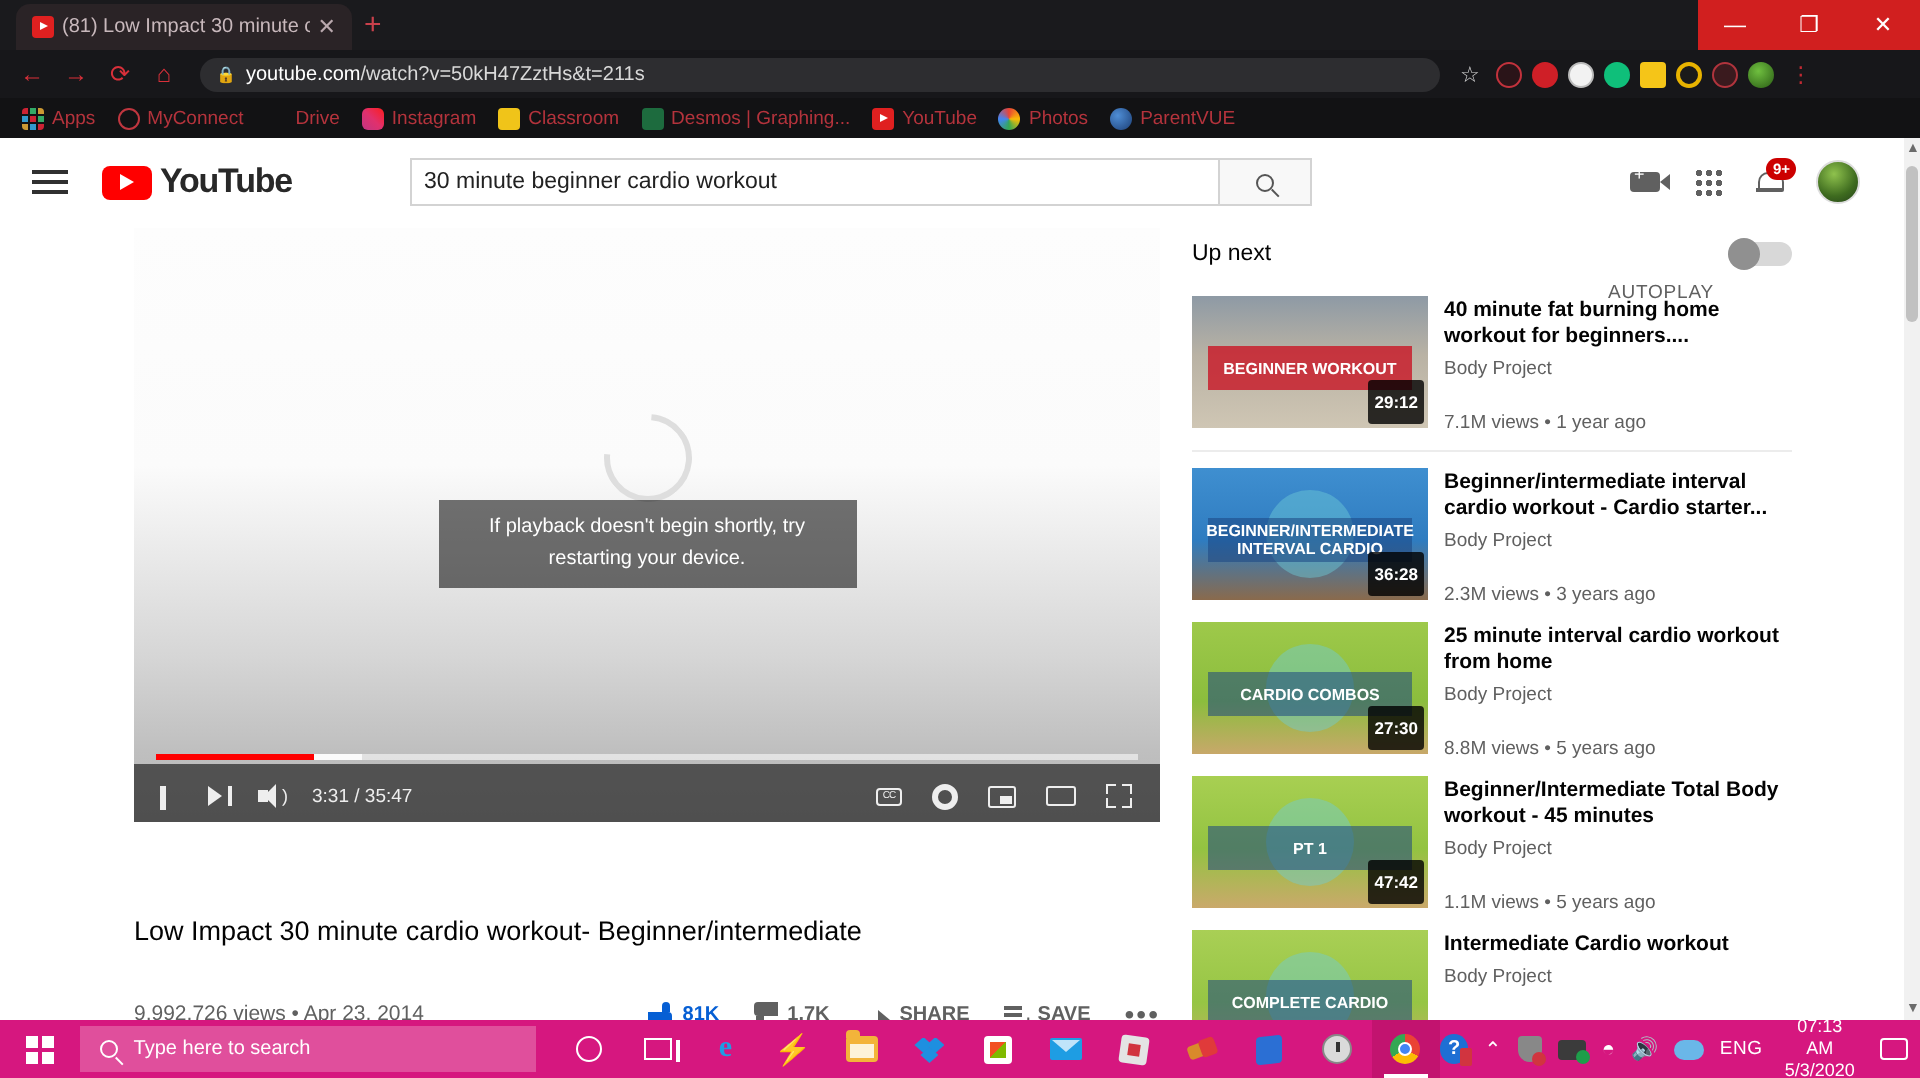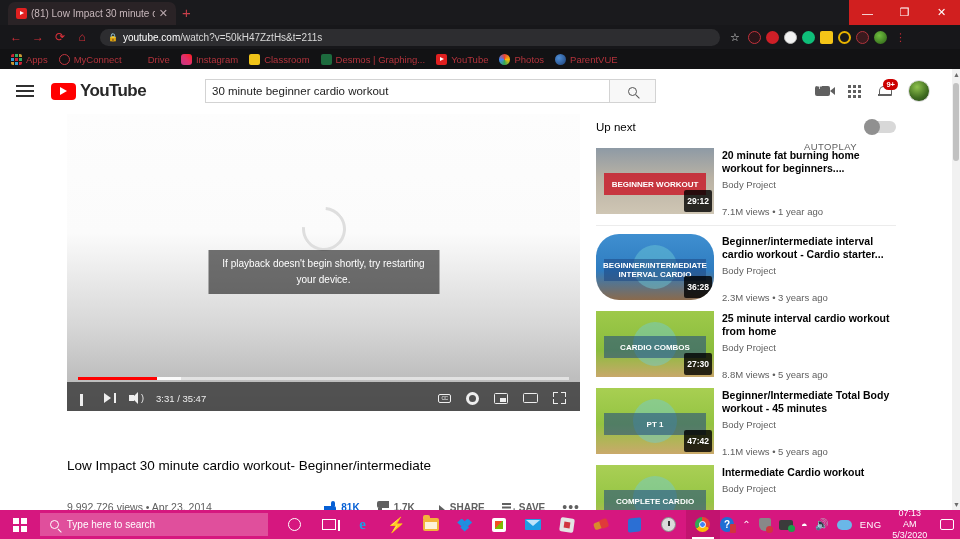--- a/index.html
+++ b/index.html
@@ -179,21 +179,21 @@
     overflow: hidden;
   }
   .spinner {
     position: absolute; left: 50%; top: 93px; width: 44px; height: 44px;
     margin-left: -22px; border: 3.5px solid #dedede; border-top-color: transparent;
     border-radius: 50%; transform: rotate(-40deg);
   }
   .playback-msg {
     position: absolute; left: 50%; top: 136px; transform: translateX(-50%);
     background: rgba(0,0,0,0.55); color: #fff; font-size: 10px;
-    padding: 6px 9px; text-align: center; line-height: 16px; width: 231px;
+    padding: 6px 9px; text-align: center; line-height: 16px; width: 209px;
   }
   .controls { position: absolute; left: 0; bottom: 0; width: 513px; height: 29px;
     background: rgba(40,40,40,0.72); }
   .progress {
     position: absolute; left: 11px; top: -5px; width: 491px; height: 2.5px; background: rgba(255,255,255,0.55);
   }
   .progress .loaded { position:absolute; left:0; top:0; height:100%; width: 21%; background: rgba(255,255,255,0.85); }
   .progress .played { position:absolute; left:0; top:0; height:100%; width: 16%; background: #ff0000; }
   .ctrl-row { position: absolute; left: 0; top: 4px; width: 513px; height: 24px; display: flex; align-items: center; }
   .ctrl { color: #eee; margin-left: 13px; display: flex; align-items: center; }
@@ -271,21 +271,21 @@
     color: #fff; font-size: 8.5px; padding: 6px 3px; border-radius: 2px; font-weight: bold; text-align: right;
   }
   .vinfo { padding-top: 1px; width: 175px; }
   .vtitle { font-size: 10.5px; color: #030303; font-weight: bold; line-height: 13px; }
   .vchan { font-size: 9.5px; color: #606060; margin-top: 4px; }
   .vstats { font-size: 9.5px; color: #606060; margin-top: 16px; }
   .sep { height: 1px; background: #ececec; margin: 8px 0 0 0; }
 
   
   .th1 { background: linear-gradient(180deg,#8e9aa5 0%, #b9b2a4 45%, #cfc6b4 100%); }
-  .th2 { background: linear-gradient(180deg,#3f8fd0 0%, #2f7cc0 55%, #8a6a4c 100%); border-radius: 23px; }
+  .th2 { background: linear-gradient(180deg,#3f8fd0 0%, #2f7cc0 55%, #8a6a4c 100%); }
   .th3 { background: linear-gradient(180deg,#9ec94a 0%, #8bbd3d 60%, #c8a86a 100%); }
   .th4 { background: linear-gradient(180deg,#a8cf52 0%, #93c341 55%, #caa96b 100%); }
   .th5 { background: linear-gradient(180deg,#a9cf55 0%, #96c544 55%, #c9a96a 100%); }
   .th-band {
     position: absolute; left: 8px; right: 8px; top: 38%; height: 22px;
     background: rgba(200,30,45,0.85); color: #fff; font-size: 8px; font-weight: bold;
     display: flex; align-items: center; justify-content: center; text-align: center; line-height: 9px;
   }
   .th-band.blue { background: rgba(28,70,130,0.55); }
   .th-circle { position: absolute; left: 50%; top: 50%; width: 44px; height: 44px; margin: -22px 0 0 -22px;
@@ -565,21 +565,21 @@
               </span>
           </div>
         </div>
 
         <div class="vitem">
           <div class="vthumb th1">
             <div class="th-band">BEGINNER WORKOUT</div>
             <div class="vdur">29:12</div>
           </div>
           <div class="vinfo">
-            <div class="vtitle">20 minute fat burning home workout for beginners....</div>
+            <div class="vtitle">40 minute fat burning home workout for beginners....</div>
             <div class="vchan">Body Project</div>
             <div class="vstats">7.1M views • 1 year ago</div>
           </div>
         </div>
         <div class="sep"></div>
 
         <div class="vitem">
           <div class="vthumb th2">
             <div class="th-circle"></div>
             <div class="th-band blue">BEGINNER/INTERMEDIATE INTERVAL CARDIO</div>

